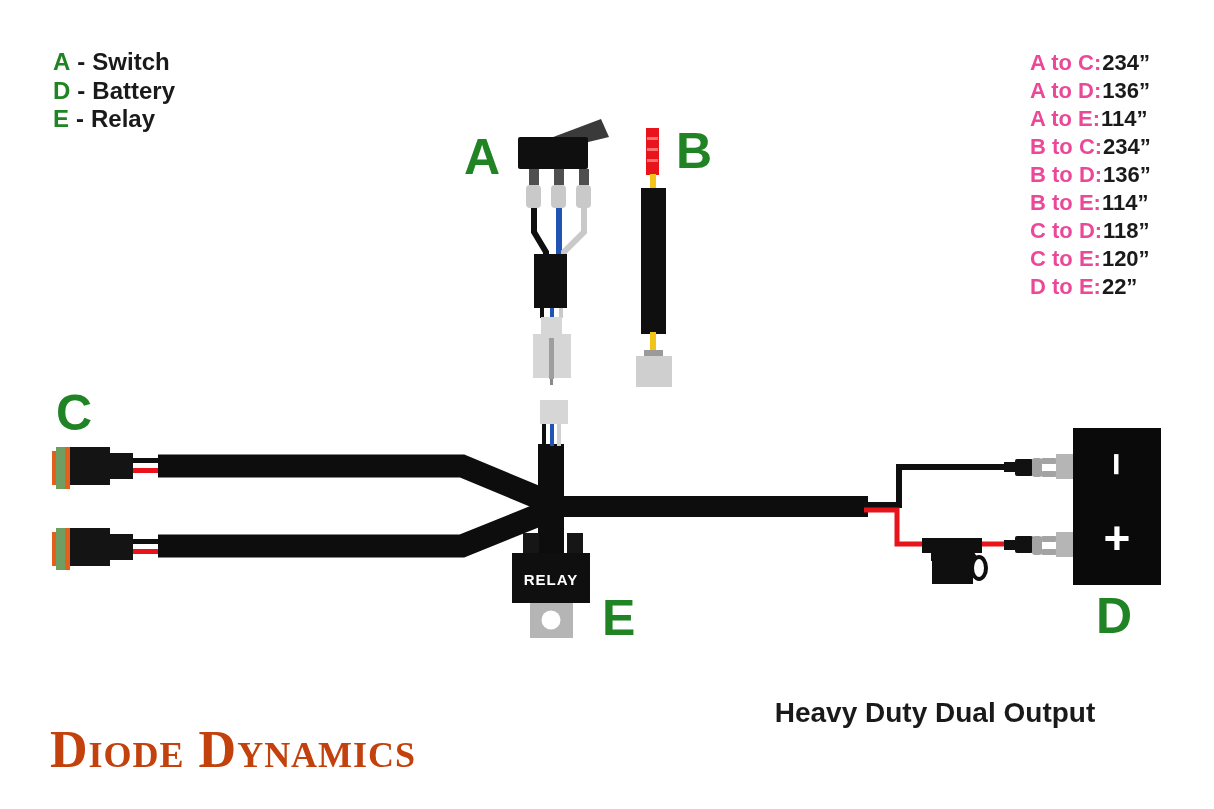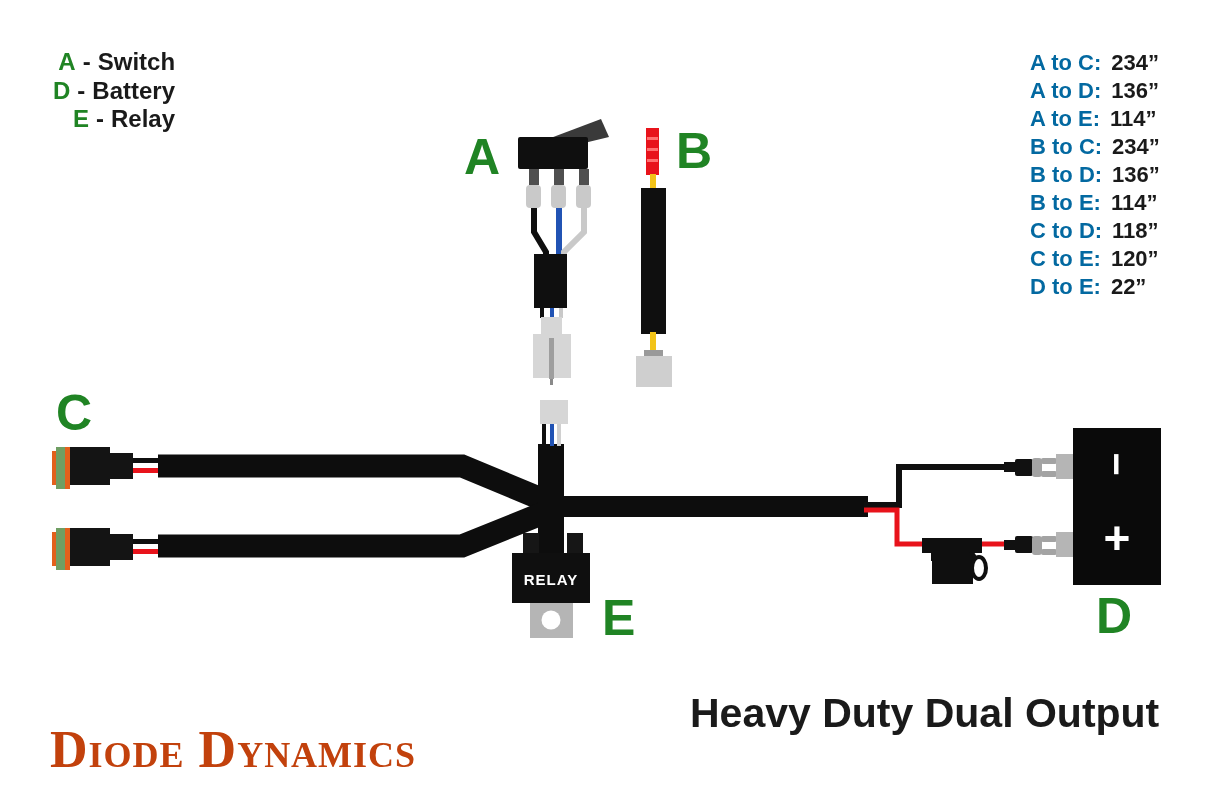--- a/index.html
+++ b/index.html
@@ -1,28 +1,28 @@
 <!DOCTYPE html>
 <html><head>
 <meta charset="utf-8">
 <style>
   html,body{margin:0;padding:0;background:#fff;}
   .stage{position:relative;width:1214px;height:809px;background:#ffffff;overflow:hidden;
          font-family:"Liberation Sans","DejaVu Sans",sans-serif;color:#1a1a1a;}
   .stage svg{position:absolute;left:0;top:0;}
 
   
-  .legend{position:absolute;left:53px;top:48px;font-size:24px;font-weight:700;line-height:28.6px;text-align:right;}
+  .legend{position:absolute;left:53px;top:48px;font-size:24px;font-weight:700;line-height:28.6px;}
   .legend .g{color:#208424;}
   .legend .sep{margin:0 7px;}
 
   
   .meas{position:absolute;left:1030px;top:49px;font-size:22px;font-weight:700;line-height:28px;}
-  .meas .g{color:#0369a1;}
-  .meas .v{margin-left:10px;color:#1a1a1a;text-align:center;}
+  .meas .g{color:#ec4899;}
+  .meas .v{margin-left:1px;color:#1a1a1a;text-align:center;}
 
   
   .biglabel{position:absolute;font-size:50px;font-weight:700;color:#208424;line-height:1;}
   .lbl-a{left:464px;top:132px;}
   .lbl-b{left:676px;top:126px;}
   .lbl-c{left:56px;top:388px;}
   .lbl-d{left:1096px;top:591px;}
   .lbl-e{left:602px;top:593px;}
 
   
@@ -30,22 +30,22 @@
               color:#ffffff;font-size:15px;font-weight:700;letter-spacing:1px;}
 
   
   .bat-minus{position:absolute;left:1073px;top:444px;width:88px;text-align:center;
              color:#ffffff;font-size:40px;font-weight:700;line-height:1;}
   .rot90{display:inline-block;transform:rotate(90deg);}
   .bat-plus{position:absolute;left:1073px;top:515px;width:88px;text-align:center;
             color:#ffffff;font-size:46px;font-weight:700;line-height:1;}
 
   
-  .title{position:absolute;left:690px;top:692px;width:490px;text-align:left;
-         font-size:41px;font-weight:800;line-height:42px;color:#1a1a1a;}
+  .title{position:absolute;left:690px;top:692px;width:490px;text-align:center;
+         font-size:28px;font-weight:800;line-height:42px;color:#1a1a1a;}
   .logo{position:absolute;left:50px;top:724px;font-family:"Liberation Serif","DejaVu Serif",serif;
         font-variant:small-caps;font-size:52px;font-weight:600;color:#c2410c;letter-spacing:1px;line-height:1;}
 </style>
 </head>
 <body>
 
 <div class="stage">
 
   <svg width="1214" height="809" viewBox="0 0 1214 809">
 

